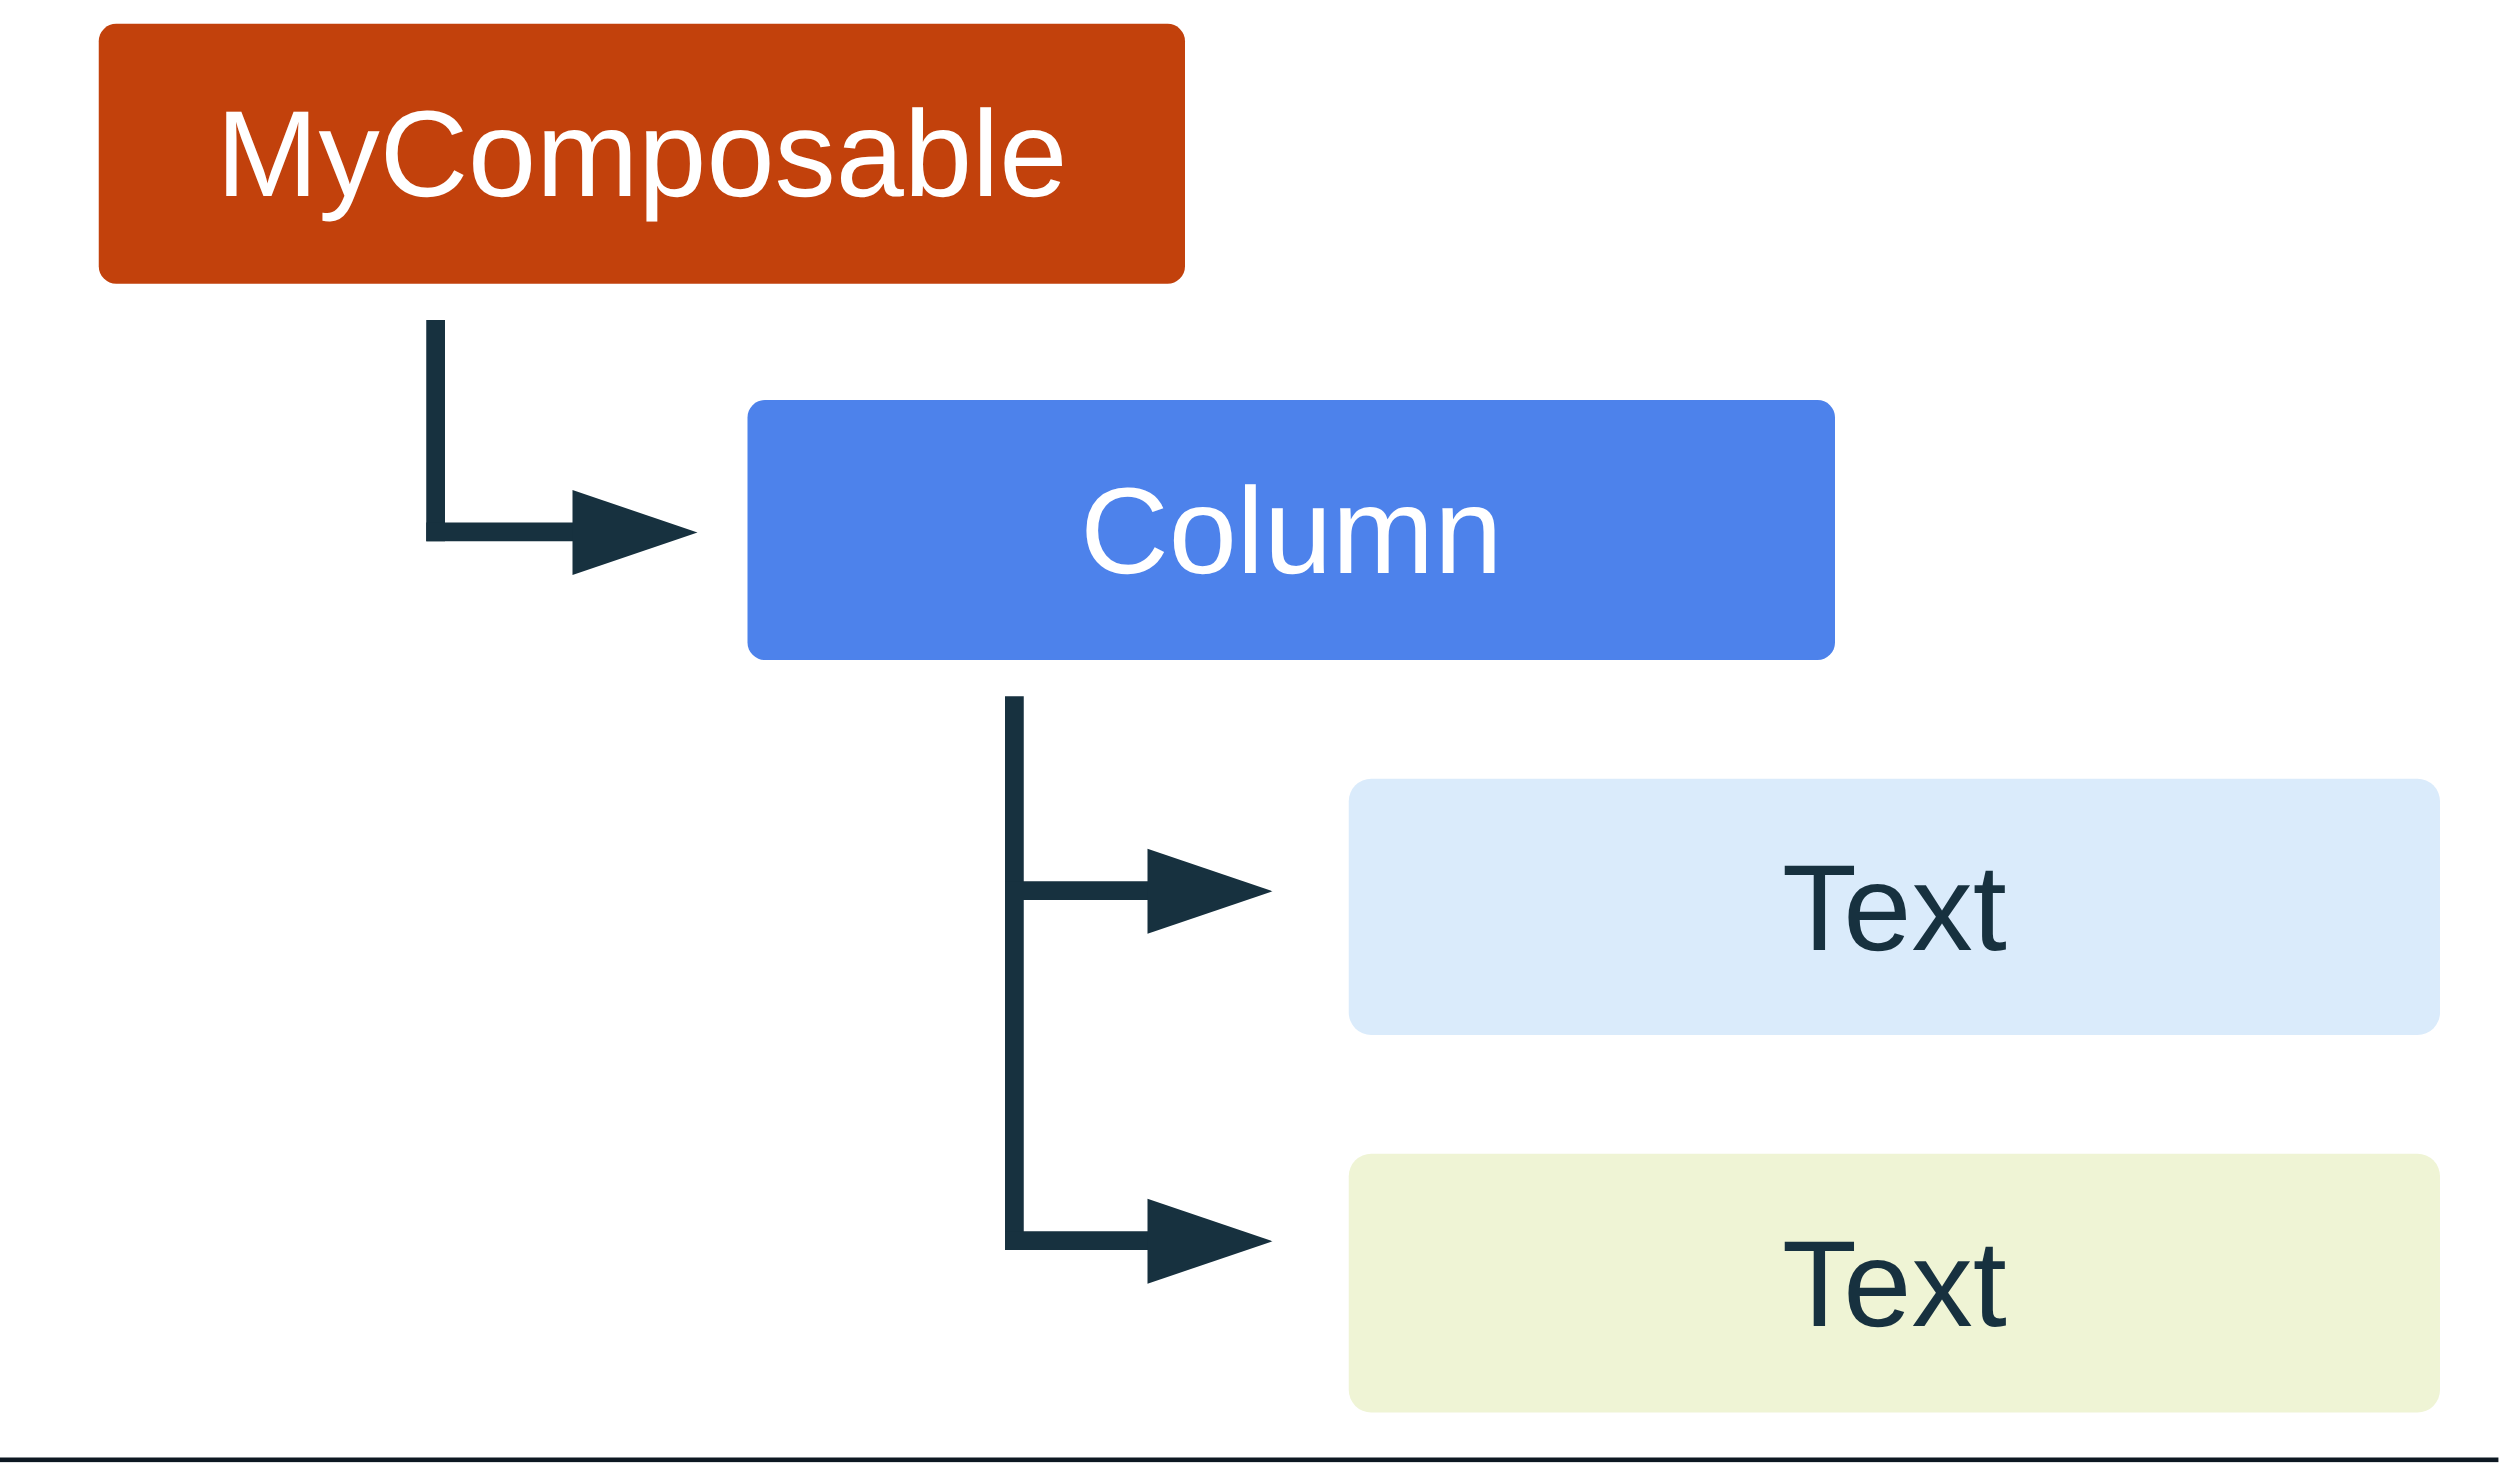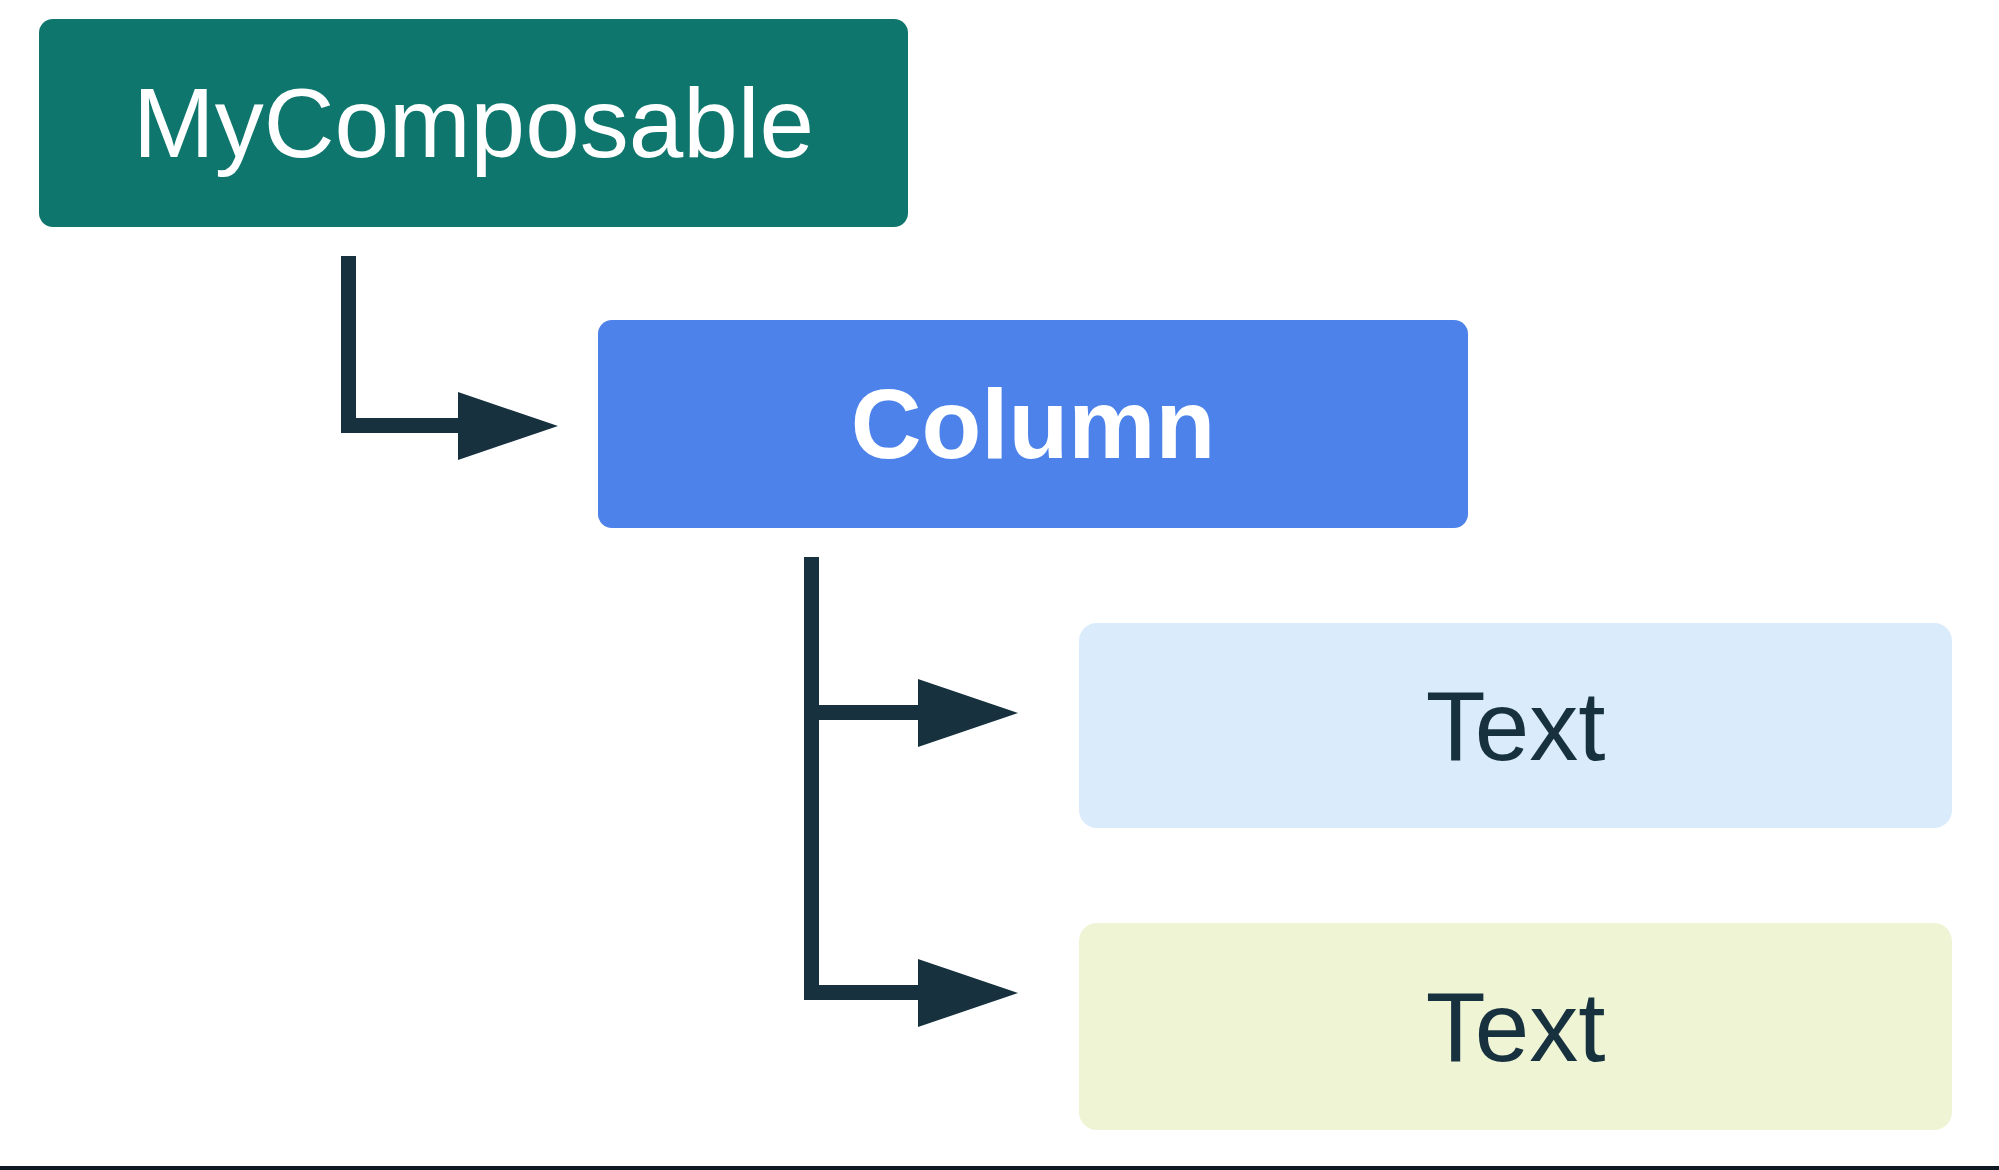--- a/index.html
+++ b/index.html
@@ -55,25 +55,25 @@
     top: 1166px;
     width: 1999px;
     height: 4px;
   }
 </style>
 </head>
 <body>
 
 <div class="canvas">
 
-  <div class="node node-root" style="background-color: #0f766e; color: rgb(255, 255, 255);">
+  <div class="node node-root" style="background-color: #c2410c; color: rgb(255, 255, 255); margin-left: 40px;">
     <span>MyComposable</span>
   </div>
 
-  <div class="node node-column" style="background-color: rgb(77, 130, 235); color: rgb(255, 255, 255); font-weight: bold;">
+  <div class="node node-column" style="background-color: rgb(77, 130, 235); color: rgb(255, 255, 255);">
     <span>Column</span>
   </div>
 
   <div class="node node-text1" style="background-color: rgb(218, 235, 251); color: rgb(23, 49, 63);">
     <span>Text</span>
   </div>
 
   <div class="node node-text2" style="background-color: rgb(239, 244, 213); color: rgb(23, 49, 63);">
     <span>Text</span>
   </div>

